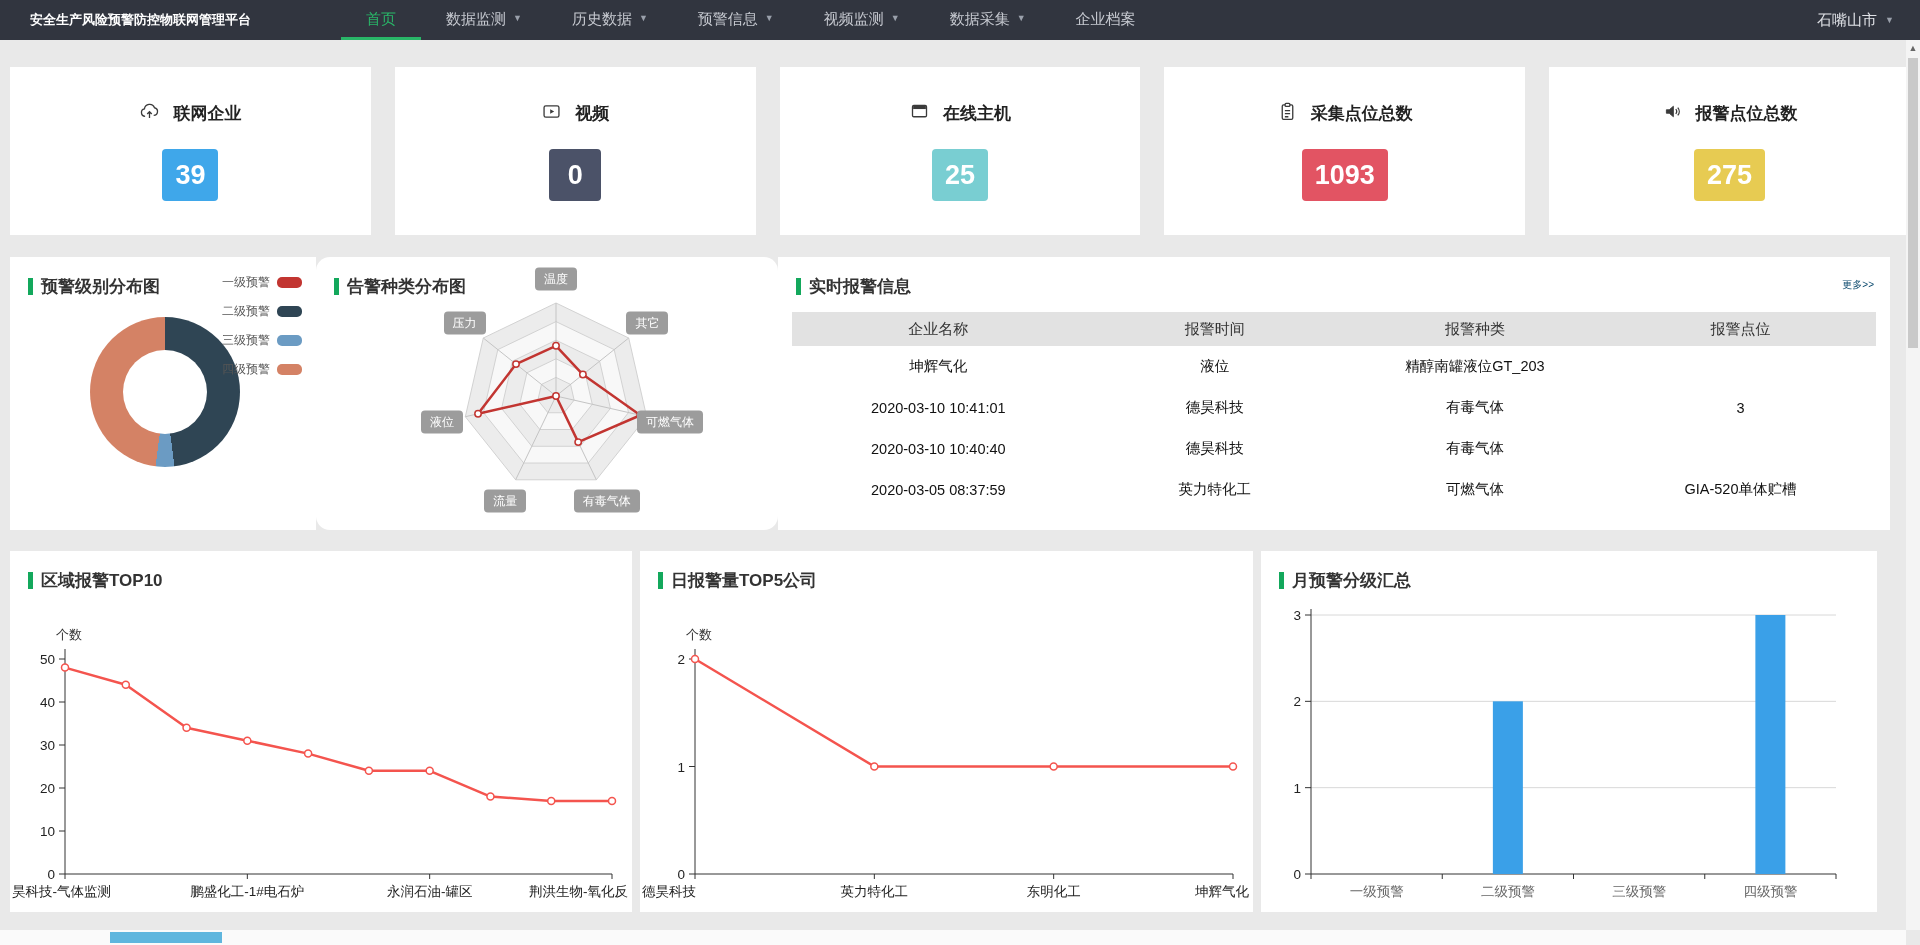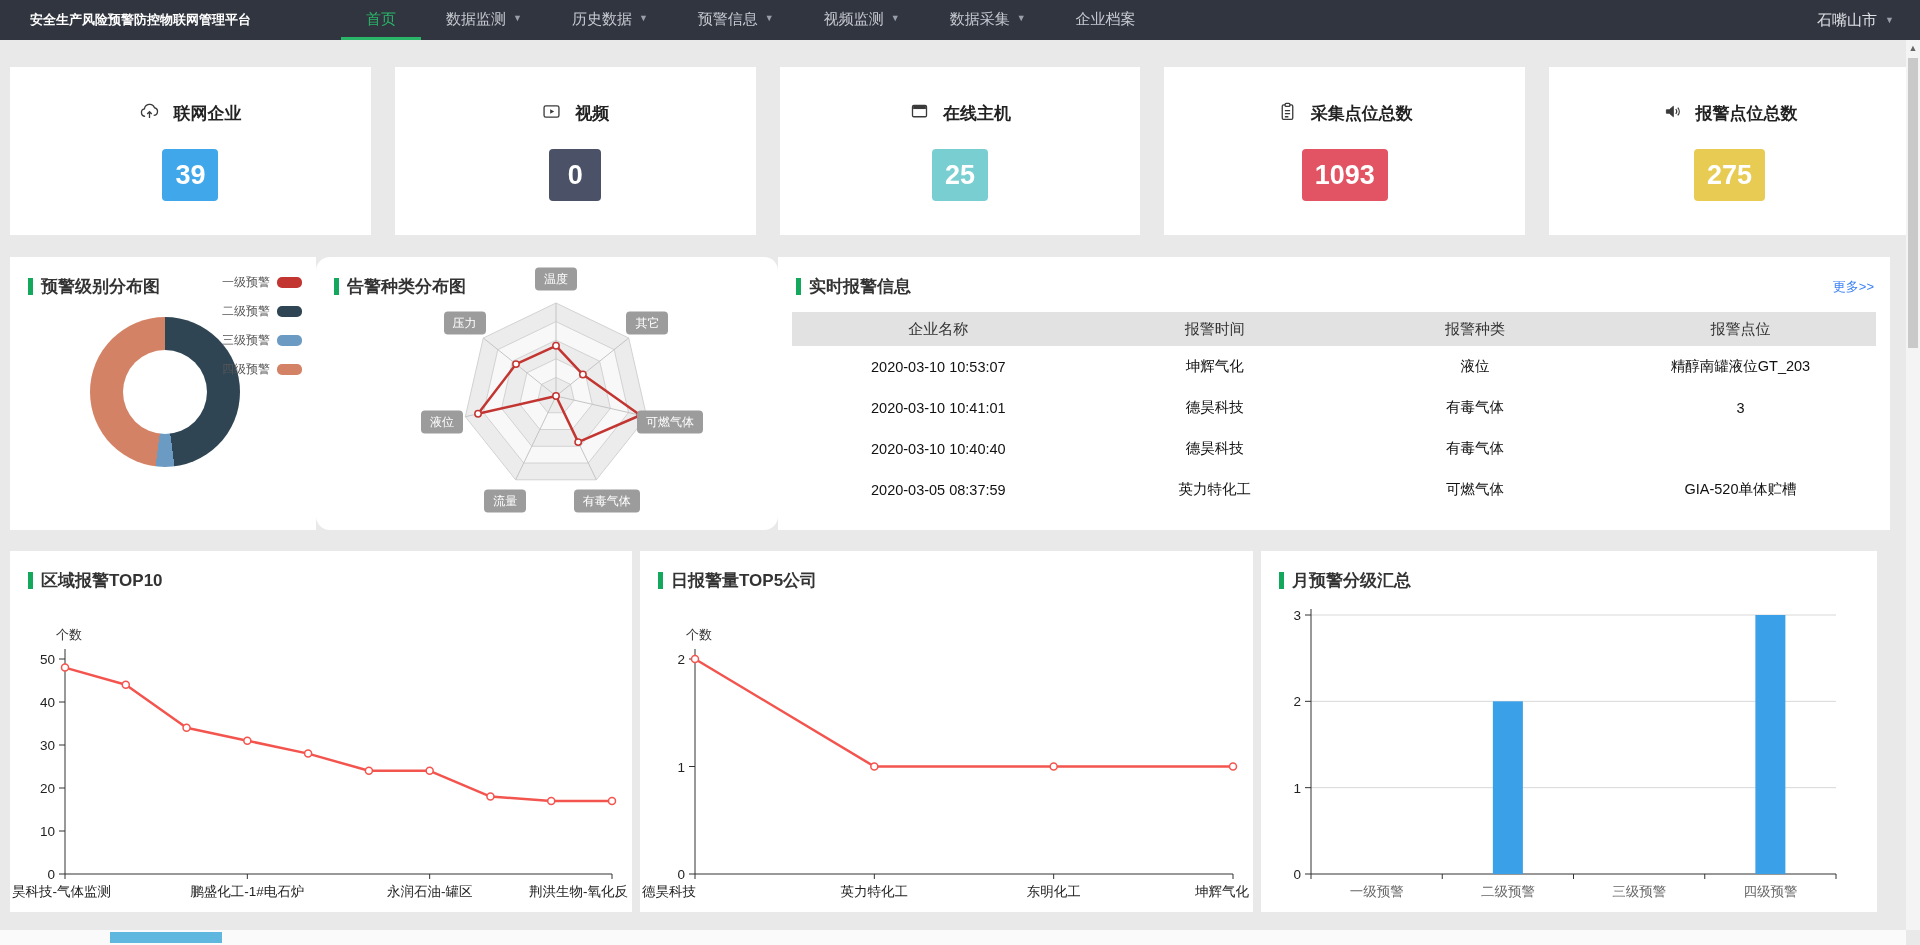--- a/index.html
+++ b/index.html
@@ -30,21 +30,21 @@
   .panel{background:#fff;position:relative;}
   .p-pie{width:306px;}
   .p-radar{width:462px;border-radius:14px;}
   .p-table{flex:1;}
   .p-top10{width:622px;}
   .p-top5{width:613px;}
   .p-bar{flex:1;}
   .panel-head{position:absolute;left:18px;top:18px;display:flex;align-items:center;z-index:3;}
   .head-marker{width:5px;height:17px;background:#13a85c;margin-right:8px;}
   .panel-title{font-size:17px;font-weight:700;color:#333;white-space:nowrap;}
-  .more-link{position:absolute;right:16px;top:21px;font-size:13px;color:#3b82f6;cursor:pointer;z-index:3;}
+  .more-link{position:absolute;right:16px;top:21px;font-size:10px;color:#0c4a6e;cursor:pointer;z-index:3;}
   
   .pie-legend{position:absolute;top:17px;right:14px;display:flex;flex-direction:column;gap:12px;z-index:2;}
   .legend-item{display:flex;align-items:center;gap:7px;justify-content:flex-end;}
   .legend-label{font-size:12px;color:#555;}
   .legend-swatch{width:25px;height:11px;border-radius:5px;}
   .donut{position:absolute;left:80px;top:60px;width:150px;height:150px;border-radius:50%;}
   .donut-hole{position:absolute;left:33px;top:33px;width:84px;height:84px;border-radius:50%;background:#fff;}
   
   .radar-wrap{position:absolute;inset:0;}
   .radar-label{position:absolute;transform:translate(-50%,-50%);background:#9c9c9c;color:#fff;
@@ -225,21 +225,20 @@
     <span class="more-link">更多&gt;&gt;</span>
     <div class="alarm-table">
       <div class="at-header">
           <div>企业名称</div>
           <div>报警时间</div>
           <div>报警种类</div>
           <div>报警点位</div>
         </div>
       <div class="at-body">
           <div class="at-row">
-            <div>2020-03-10 10:53:07</div>
             <div>坤辉气化</div>
             <div>液位</div>
             <div>精醇南罐液位GT_203</div>
           </div>
           <div class="at-row">
             <div>2020-03-10 10:41:01</div>
             <div>德昊科技</div>
             <div>有毒气体</div>
             <div>3</div>
           </div>

